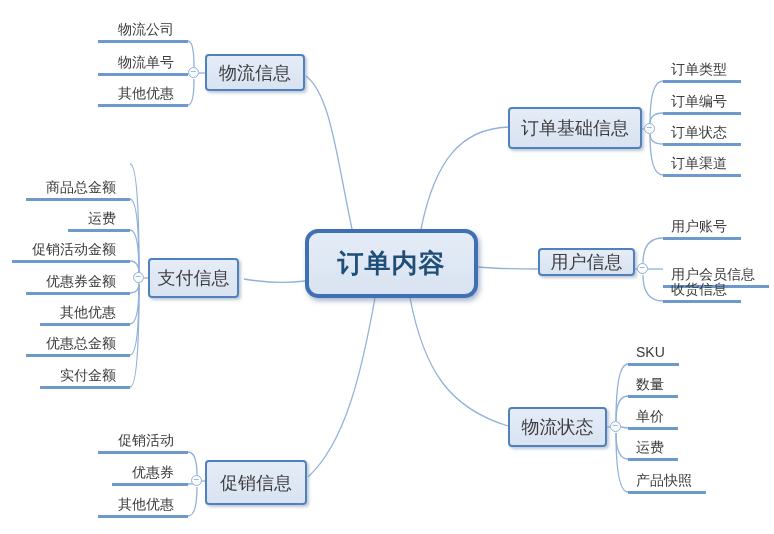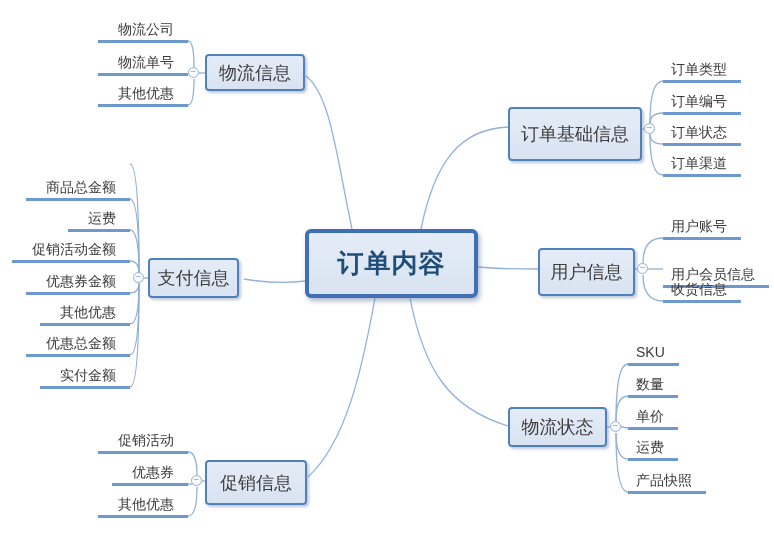--- a/index.html
+++ b/index.html
@@ -37,21 +37,21 @@
     border-radius: 4px;
     box-shadow: 2px 2px 3px rgba(110, 132, 165, 0.45);
     color: #3d3d3d;
     font-size: 18px;
     white-space: nowrap;
     cursor: default;
   }
 
   .node.central {
     border: 4px solid #4070b4;
-    border-radius: 6px;
+    border-radius: 13px;
     box-shadow: 2px 3px 5px rgba(100, 125, 160, 0.55);
     color: #1f4e79;
     font-size: 26px;
     font-weight: bold;
     letter-spacing: 1px;
   }
 
   .leaf {
     position: absolute;
     z-index: 3;
@@ -129,23 +129,23 @@
     <path d="M628,364 Q616,364 616,421"></path>
     <path d="M628,396 Q616,396 616,421"></path>
     <path d="M628,428 L621,427"></path>
     <path d="M628,459 Q616,459 616,433"></path>
     <path d="M628,492 Q616,492 616,433"></path>
   </svg>
 
   <div class="node central" style="left:305px; top:229px; width:173px; height:69px;">订单内容</div>
 
   <div class="node" style="left:205px; top:54px;  width:100px; height:37px;">物流信息</div>
-  <div class="node" style="left:508px; top:107px; width:134px; height:54px;">订单基础信息</div>
+  <div class="node" style="left:508px; top:107px; width:134px; height:42px;">订单基础信息</div>
   <div class="node" style="left:148px; top:258px; width:91px;  height:40px;">支付信息</div>
-  <div class="node" style="left:538px; top:248px; width:97px;  height:48px;">用户信息</div>
+  <div class="node" style="left:538px; top:248px; width:97px;  height:28px;">用户信息</div>
   <div class="node" style="left:205px; top:460px; width:102px; height:45px;">促销信息</div>
   <div class="node" style="left:508px; top:407px; width:99px;  height:40px;">物流状态</div>
 
   <div class="collapse" style="left:188px; top:67px;"><span>−</span></div>
   <div class="collapse" style="left:644px; top:123px;"><span>−</span></div>
   <div class="collapse" style="left:133px; top:272px;"><span>−</span></div>
   <div class="collapse" style="left:637px; top:263px;"><span>−</span></div>
   <div class="collapse" style="left:191px; top:475px;"><span>−</span></div>
   <div class="collapse" style="left:610px; top:421px;"><span>−</span></div>
 

